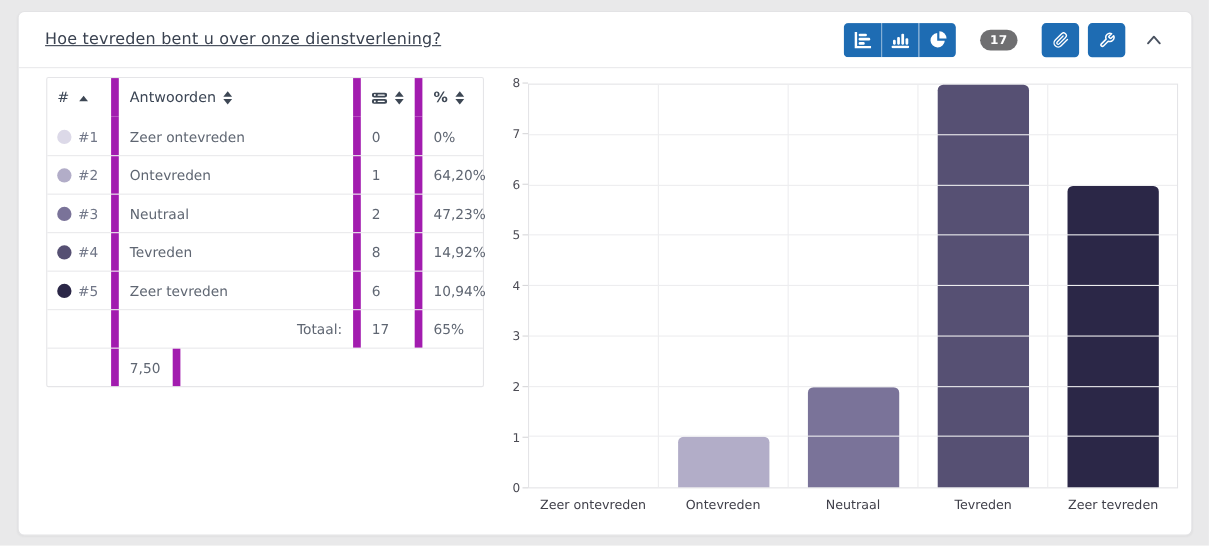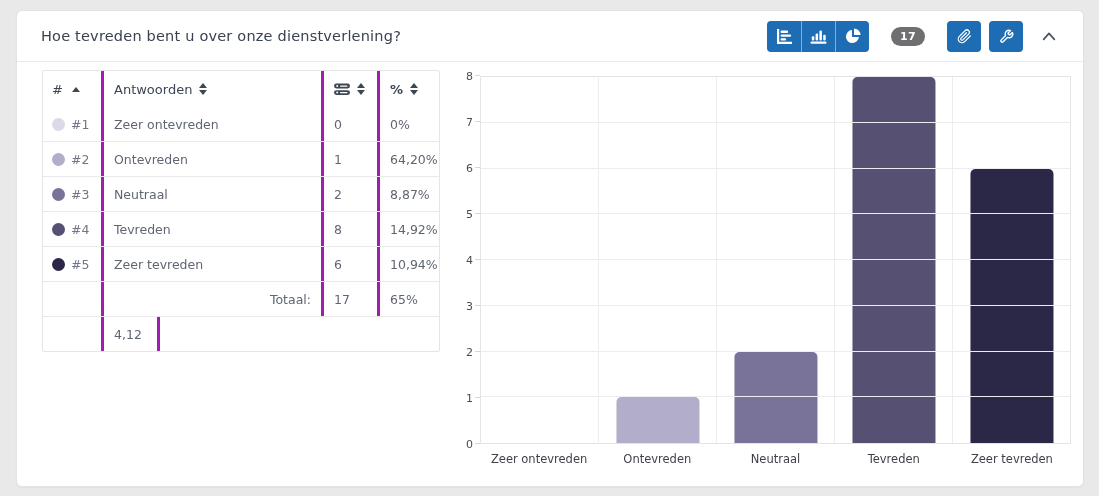--- a/index.html
+++ b/index.html
@@ -11,42 +11,42 @@
   .card {
     position:absolute; left:16px; top:10px; width:1068px; height:477px;
     background:#ffffff; border:1px solid #e3e3e5; border-radius:6px;
     box-shadow:0 1px 2px rgba(0,0,0,.04);
   }
   
   .card-header {
     height:51px; display:flex; align-items:center; justify-content:space-between;
     padding:0 22px 0 24px; border-bottom:1px solid #e9e9eb;
   }
-  .q-title { font-size:14.5px; font-weight:500; color:#3a4250; letter-spacing:.2px; }
+  .q-title { font-size:14.5px; font-weight:500; color:#3a4250; letter-spacing:.2px;text-decoration:underline; }
   .toolbar { display:flex; align-items:center; }
   .btn-group { display:flex; border-radius:4px; overflow:hidden; }
   .tbtn {
     width:34px; height:31px; background:#1e6cb3; border:none; display:flex;
     align-items:center; justify-content:center; cursor:pointer; padding:0;
   }
   .btn-group .tbtn + .tbtn { border-left:1px solid rgba(255,255,255,.45); }
   .tbtn.single { border-radius:4px; }
   .badge {
     background:#6f6f71; color:#fff; font-size:11px; font-weight:700;
     padding:3px 9px; border-radius:11px; margin:0 22px; letter-spacing:.3px;
   }
   .gap8 { width:8px; } .gap12 { width:14px; }
   .collapse-btn { background:none; border:none; cursor:pointer; padding:2px 4px; display:flex; align-items:center; }
   
   .card-body { display:flex; padding:8px 12px 0 25px; }
   
   .atable { width:398px; border:1px solid #e5e5e8; border-radius:2px; font-size:12.5px; color:#5f6672; align-self:flex-start; }
   .trow { display:flex; border-top:1px solid #e9e9ec; min-height:35px; align-items:stretch; }
   .trow:first-child { border-top:none; }
-  .c { padding:9px 10px 8px; display:flex; align-items:center; border-left:3px solid #a21caf; }
+  .c { padding:9px 10px 8px; display:flex; align-items:center; border-left:7px solid #a21caf; }
   .c:first-child { border-left:none; }
   .c1 { width:58px; padding-left:9px; }
   .c2 { flex:1; }
   .c3 { width:56px; }
   .c4 { width:62px; }
   .thead { font-weight:500; color:#3b4554; font-size:13px; }
   .thead .c { cursor:pointer; }
   .dot { width:13px; height:13px; border-radius:50%; margin-right:6px; flex:0 0 13px; }
   .rank { color:#707687; }
   .right-lbl { justify-content:flex-end; text-align:right; }
@@ -185,21 +185,21 @@
             <div class="c c3">1</div>
             <div class="c c4">64,20%</div>
           </div>
           <div class="trow">
             <div class="c c1">
               <span class="dot" style="background:#7a7399"></span>
               <span class="rank">#3</span>
             </div>
             <div class="c c2">Neutraal</div>
             <div class="c c3">2</div>
-            <div class="c c4">8,87%</div>
+            <div class="c c4">47,23%</div>
           </div>
           <div class="trow">
             <div class="c c1">
               <span class="dot" style="background:#565073"></span>
               <span class="rank">#4</span>
             </div>
             <div class="c c2">Tevreden</div>
             <div class="c c3">8</div>
             <div class="c c4">14,92%</div>
           </div>
@@ -215,21 +215,21 @@
         </div>
 
       <div class="trow">
         <div class="c c1"></div>
         <div class="c c2 right-lbl">Totaal:</div>
         <div class="c c3">17</div>
         <div class="c c4">65%</div>
       </div>
       <div class="trow">
         <div class="c c1"></div>
-        <div class="c c3">4,12</div>
+        <div class="c c3">7,50</div>
         <div class="c c4"></div>
       </div>
     </div>
 
     <div class="chart">
       <div class="plot-row">
         <div class="y-gutter">
             <span class="ylab" style="bottom: 0%;">0</span>
             <div class="ytick" style="bottom: 0%;"></div>
             <span class="ylab" style="bottom: 12.5%;">1</span>

